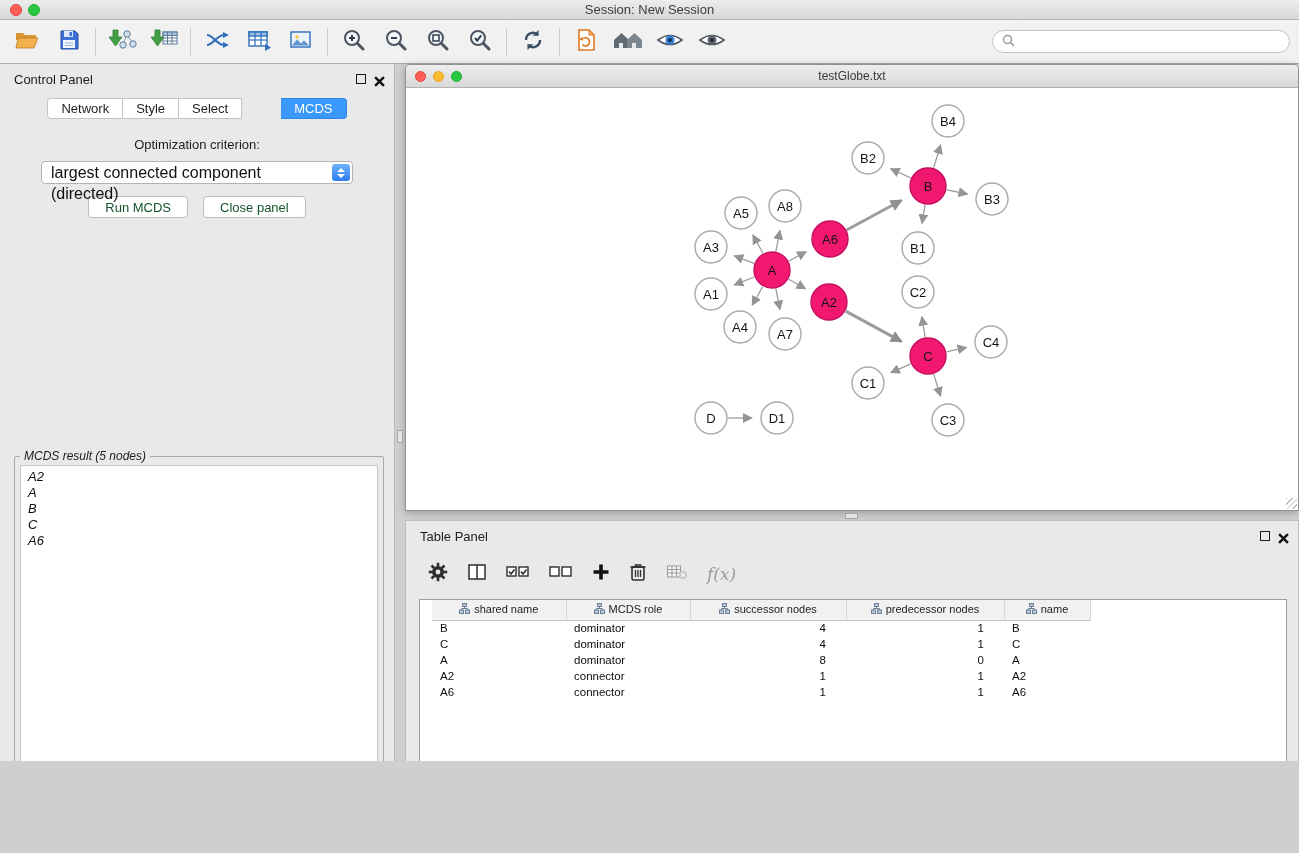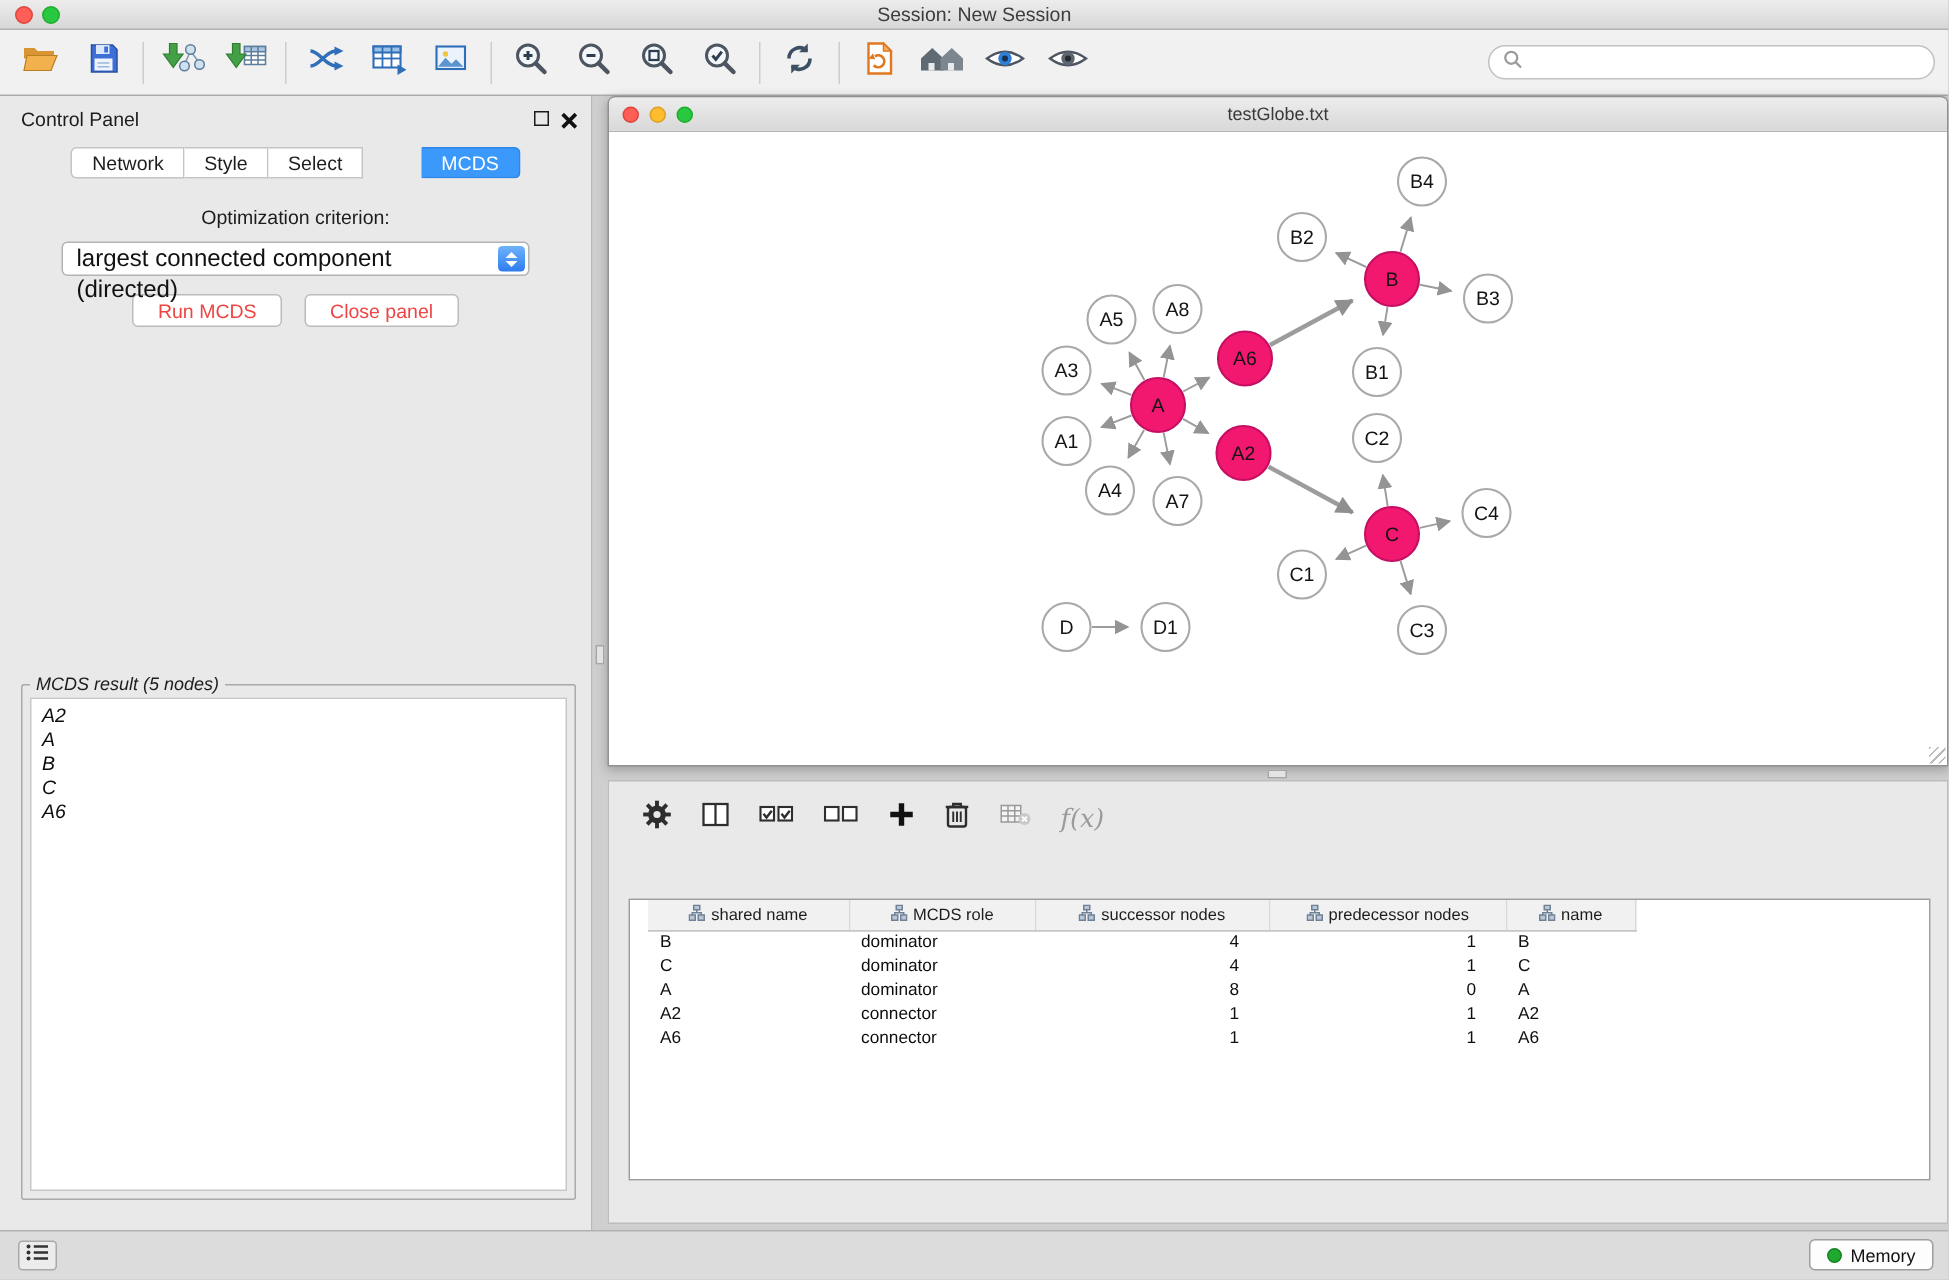--- a/index.html
+++ b/index.html
@@ -1,18 +1,18 @@
 <!DOCTYPE html>
 <html><head>
 <meta charset="utf-8">
 <style>
   * { margin:0; padding:0; box-sizing:border-box; }
   html,body { width:1299px; height:853px; }
   body { font-family:"Liberation Sans","DejaVu Sans",sans-serif; background:#cfcfcf; }
-  .app { position:relative; width:1299px; height:853px; background:#cfcfcf; overflow:hidden; }
+  .app { position:relative; width:1299px; height:761px; background:#cfcfcf; overflow:hidden; }
 
   
   .titlebar { position:absolute; top:0; left:0; right:0; height:20px;
     background:linear-gradient(#ededed,#d7d7d7); border-bottom:1px solid #b4b4b4; }
   .titlebar .title { text-align:center; font-size:13px; line-height:20px; color:#3c3c3c; }
   .lights { position:absolute; left:10px; top:4px; display:flex; gap:6px; }
   .light { width:12px; height:12px; border-radius:50%; }
   .light.red { background:#ff5f57; border:1px solid #df443c; }
   .light.green { background:#28c840; border:1px solid #1dad2b; }
 
@@ -44,21 +44,21 @@
   .combo { position:relative; width:312px; height:23px; margin:9px auto 0; background:#fff;
     border:1px solid #b3b3b3; border-radius:4px; font-size:16px; line-height:21px; padding:0 24px 0 9px; color:#111; }
   .combo .stepper { position:absolute; right:2px; top:2px; bottom:2px; width:18px; border-radius:3px;
     background:linear-gradient(#6fb2fd,#2d7df0); }
   .stepper .up { width:0; height:0; border-left:4px solid transparent; border-right:4px solid transparent;
     border-bottom:4px solid #fff; margin:3.5px auto 2px; }
   .stepper .down { width:0; height:0; border-left:4px solid transparent; border-right:4px solid transparent;
     border-top:4px solid #fff; margin:0 auto; }
   .btn-row { display:flex; justify-content:center; gap:15px; margin-top:12px; }
   .cp-btn { height:22px; padding:0 16px; background:#fff; border:1px solid #bcbcbc; border-radius:4px;
-    font-size:13px; color:#ef4444; font-family:"Liberation Sans","DejaVu Sans",sans-serif; }
+    font-size:13px; color:#14532d; font-family:"Liberation Sans","DejaVu Sans",sans-serif; }
   .result-box { position:absolute; left:14px; right:10px; top:392px; bottom:20px;
     border:1px solid #a9a9a9; border-radius:2px;font-style:italic; }
   .result-title { position:absolute; top:-8px; left:5px; background:#e9e9e9; padding:0 4px; font-size:12px; color:#1d1d1d; }
   .result-list { position:absolute; left:5px; right:5px; top:8px; bottom:5px; background:#fff;
     border:1px solid #c7c7c7; padding:3px 7px; overflow:auto; }
   .result-item { font-size:13px; line-height:16px; color:#0d0d0d; }
 
   
   .network-window { position:absolute; left:405px; top:64px; width:894px; height:447px; background:#fff;
     border:1px solid #919191; border-radius:5px 5px 0 0; box-shadow:0 2px 8px rgba(0,0,0,0.25); }
@@ -378,20 +378,27 @@
           <text x="371" y="333.5" text-anchor="middle" font-size="13" fill="#141414">D1</text>
         </svg>
     </div>
     <div class="nw-resize"></div>
   </div>
 
   <div class="grip h-grip"></div>
   <div class="grip v-grip"></div>
 
   <div class="table-panel">
+    <div class="panel-header">
+      <div class="panel-title">Table Panel</div>
+      <div class="float-btn"></div>
+      <div class="close-btn"><svg width="11" height="11" viewBox="0 0 10 10">
+            <path d="M1 1 L9 9 M9 1 L1 9" stroke="#111" stroke-width="2.2"></path>
+          </svg></div>
+    </div>
     <div class="tp-toolbar">
       <div class="tp-tool">
         <span><svg width="20" height="20" viewBox="0 0 20 20">
               <g fill="#2e2e2e">
                 <circle cx="10" cy="10" r="6"></circle>
                 <rect x="8.7" y="0.8" width="2.6" height="3.8"></rect>
                 <rect x="8.7" y="15.4" width="2.6" height="3.8"></rect>
                 <rect x="0.8" y="8.7" width="3.8" height="2.6"></rect>
                 <rect x="15.4" y="8.7" width="3.8" height="2.6"></rect>
                 <rect x="8.7" y="0.8" width="2.6" height="3.8" transform="rotate(45 10 10)"></rect>

